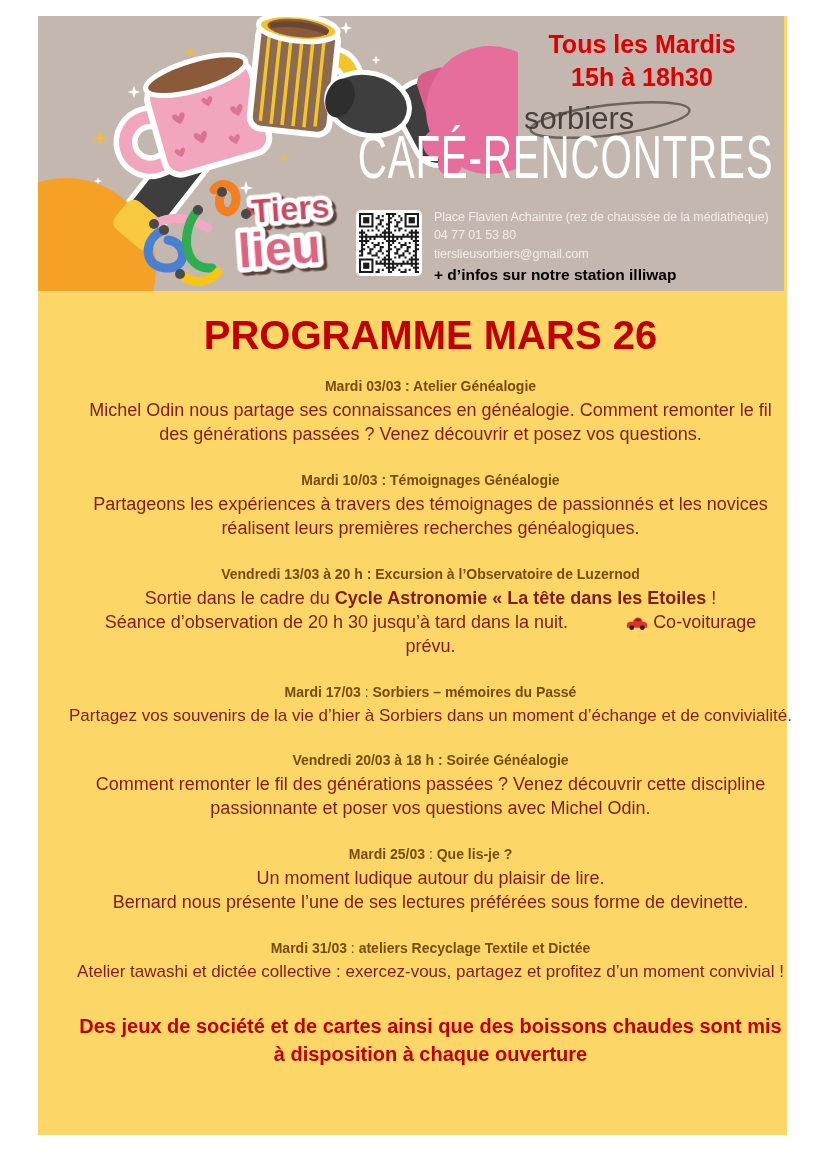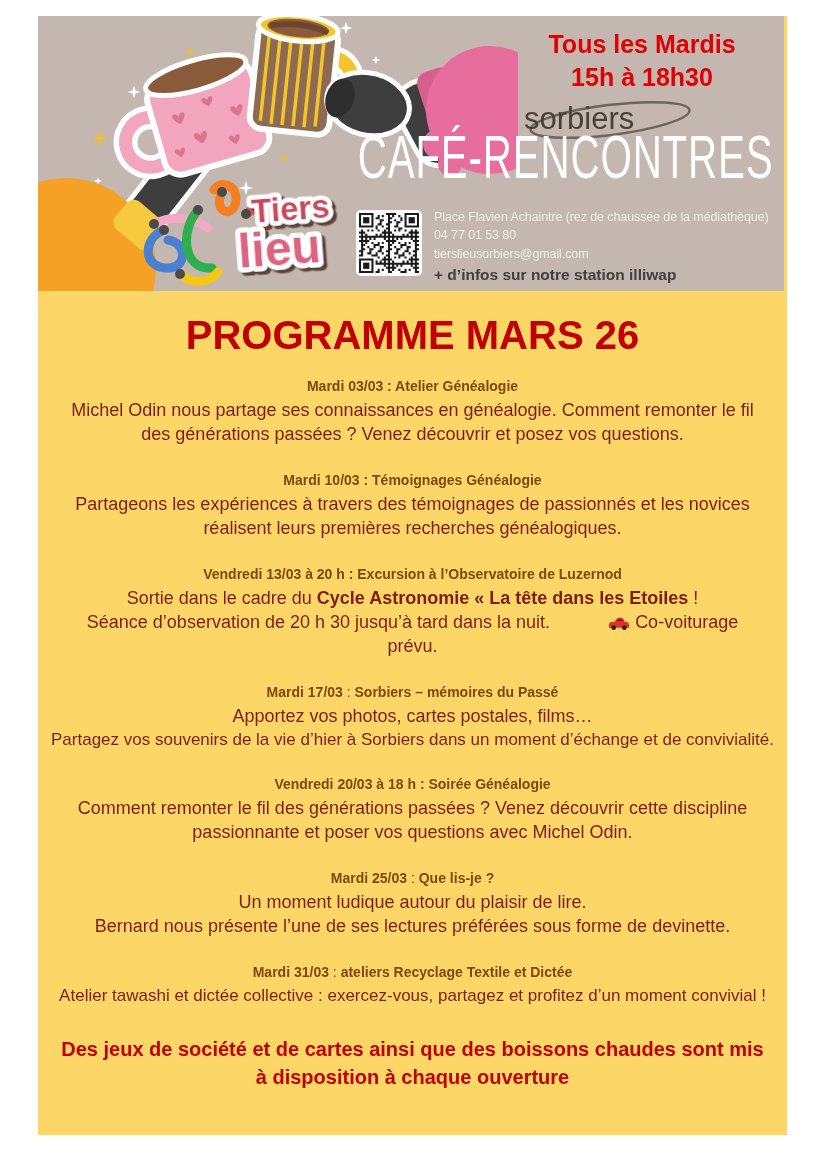--- a/index.html
+++ b/index.html
@@ -24,24 +24,24 @@
   }
   .tiers-logo { position:absolute; left:96px; top:160px; }
   .qr-card {
     position:absolute; left:318px; top:194px; width:66px; height:66px;
     background:#ffffff; border-radius:5px; padding:3px; box-sizing:border-box;
   }
   .contact {
     position:absolute; left:396px; top:192px; width:350px;
     color:#F2EDE7; font-size:12.5px; line-height:1.46; letter-spacing:-0.1px; white-space:nowrap;
   }
-  .contact .info { color:#404040; font-weight:bold; font-size:15.5px; margin-top:1px; letter-spacing:0; }
+  .contact .info { color:#000000; font-weight:bold; font-size:15.5px; margin-top:1px; letter-spacing:0; }
 
   
-  .program { width:749px; height:844px; text-align:center; box-sizing:border-box; padding-top:14px; overflow:hidden; }
+  .program { width:749px; height:844px; text-align:center; box-sizing:border-box; padding-top:14px; overflow:hidden;margin-left:18px; }
   .program-title { margin:8px 0 20px; color:#C00000; font-size:40px; font-weight:bold; letter-spacing:0; }
   .event { margin-bottom:25px; }
   .event h2 {
     margin:0 0 5px; color:#7B4A12; font-size:14px; font-weight:bold; white-space:nowrap;
   }
   .event h2 .sep { font-weight:normal; }
   .event p { margin:0 auto; max-width:700px; color:#7f1d1d; font-size:18px; line-height:1.33; }
   .event p.long { max-width:none; white-space:nowrap; font-size:17px; }
   .event .b { font-weight:bold; }
   .gap { display:inline-block; width:58px; }
@@ -214,21 +214,20 @@
         <p><span>Séance d’observation de 20 h 30 jusqu’à tard dans la nuit.</span><span class="gap"></span><svg class="car-icon" width="22" height="15" viewBox="0 0 24 16">
               <path d="M1,10 Q1,6 5,6 L7.5,6 Q9.5,1.5 13,1.5 Q16.8,1.5 18.2,6 L20,6 Q23,6.8 23,10 L23,12.5 L1,12.5 Z" fill="#E03131"></path>
               <path d="M9.5,5.5 Q10.7,2.8 13,2.8 Q15.6,2.8 16.8,5.5 Z" fill="#8F1D1D"></path>
               <circle cx="6.2" cy="12.6" r="2.6" fill="#262626"></circle>
               <circle cx="17.8" cy="12.6" r="2.6" fill="#262626"></circle>
             </svg><span>Co-voiturage prévu.</span></p>
       </section>
 
       <section class="event">
         <h2><span class="b">Mardi 17/03</span><span class="sep"> : </span><span class="b">Sorbiers – mémoires du Passé</span></h2>
-        <p>Apportez vos photos, cartes postales, films…</p>
         <p class="long">Partagez vos souvenirs de la vie d’hier à Sorbiers dans un moment d’échange et de convivialité.</p>
       </section>
 
       <section class="event">
         <h2><span class="b">Vendredi 20/03 à 18 h : Soirée Généalogie</span><span class="sep"></span><span class="b"></span></h2>
         <p>Comment remonter le fil des générations passées ? Venez découvrir cette discipline passionnante et poser vos questions avec Michel Odin.</p>
       </section>
 
       <section class="event">
         <h2><span class="b">Mardi 25/03</span><span class="sep"> : </span><span class="b">Que lis-je ?</span></h2>

